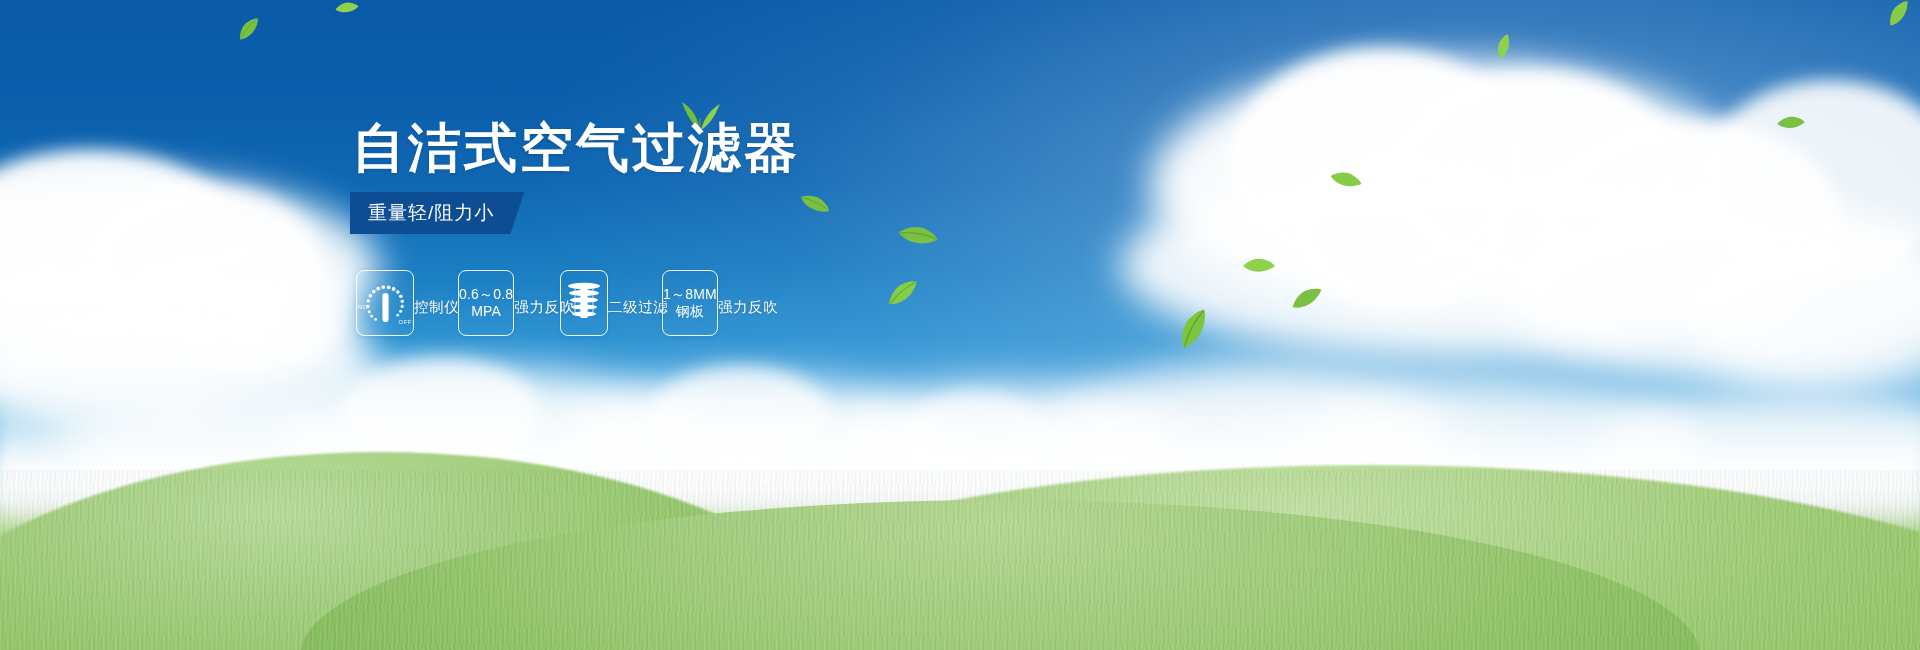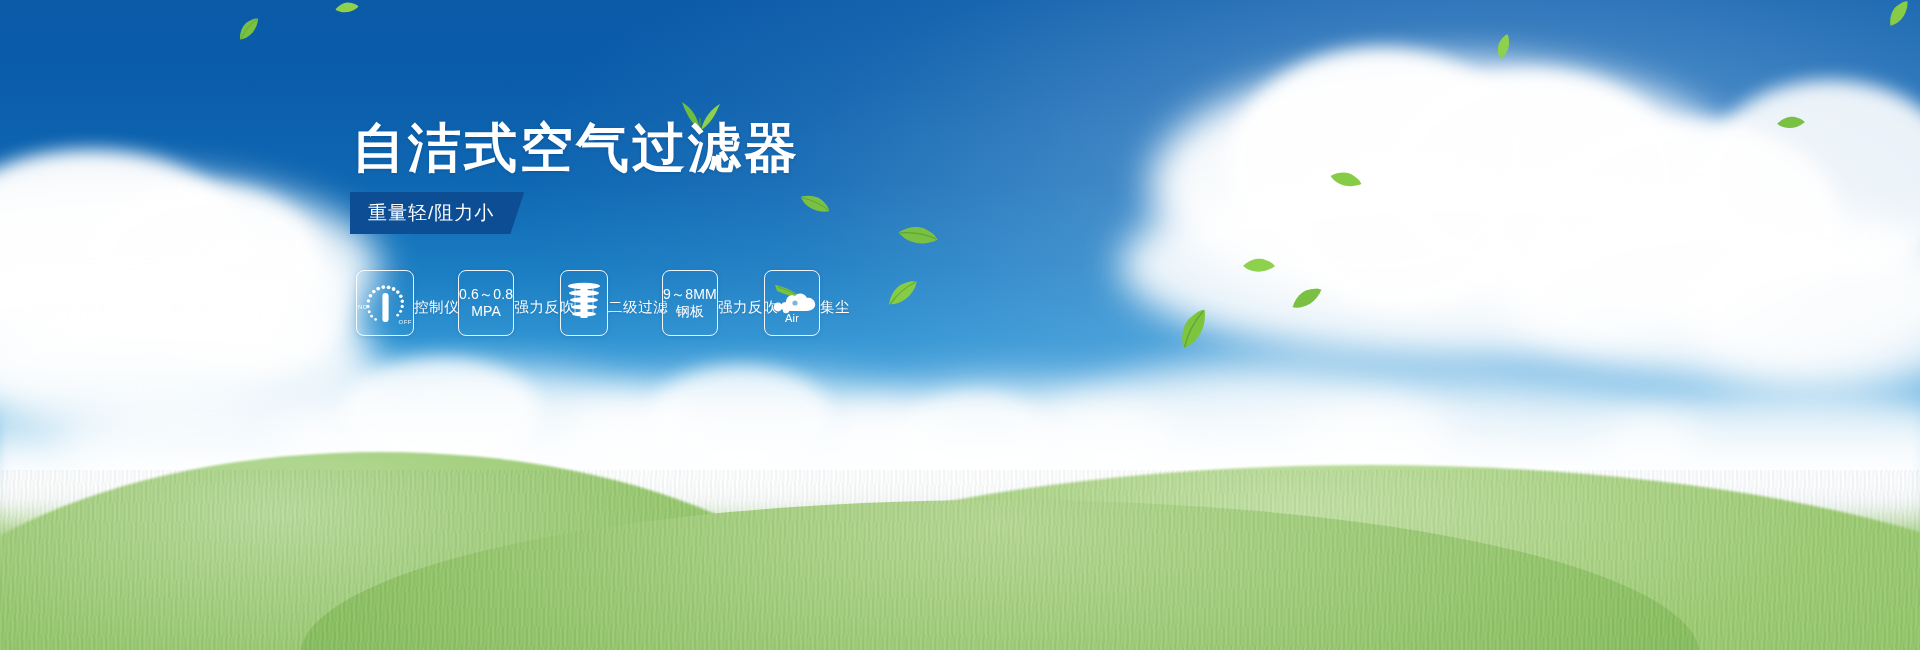--- a/index.html
+++ b/index.html
@@ -313,37 +313,21 @@
               <line x1="32" y1="9" x2="32" y2="37"></line>
             </g>
           </svg>
         </div>
       </div>
       <div class="fcap">二级过滤</div>
     </div>
 
     <div class="feature">
       <div class="fbox">
-        <div class="txt">9～8MM</div>
+        <div class="txt">1～8MM</div>
         <div class="txt">钢板</div>
       </div>
       <div class="fcap">强力反吹</div>
     </div>
 
-    <div class="feature">
-      <div class="fbox">
-        <div style="line-height:0;">
-          <svg width="54" height="34" viewBox="0 0 54 34">
-            <path d="M10 4 C20 6 28 10 36 16 C30 17 22 14 12 10 Z" fill="#79c143"></path>
-            <path d="M13 6 C22 9 29 12 35 16" stroke="#4f9a2c" stroke-width="0.9" fill="none" opacity=".7"></path>
-            <path d="M41 30 C48 30 51 26 50 22 C49 18 45 16 42 17 C40 12 33 11 30 15 C26 13 21 16 21 21 C17 21 15 24 16 27 C17 29 19 30 22 30 Z" fill="#ffffff"></path>
-            <circle cx="13" cy="26" r="4.4" fill="#ffffff"></circle>
-            <circle cx="21" cy="29" r="3.2" fill="#ffffff"></circle>
-            <circle cx="30" cy="22" r="2.6" fill="#1a77bd" opacity=".55"></circle>
-          </svg>
-        </div>
-        <div class="txt" style="font-size:11px;margin-top:-3px;">Air</div>
-      </div>
-      <div class="fcap">集尘</div>
-    </div>
 
   </div>
 </div>
 
 </body></html>

